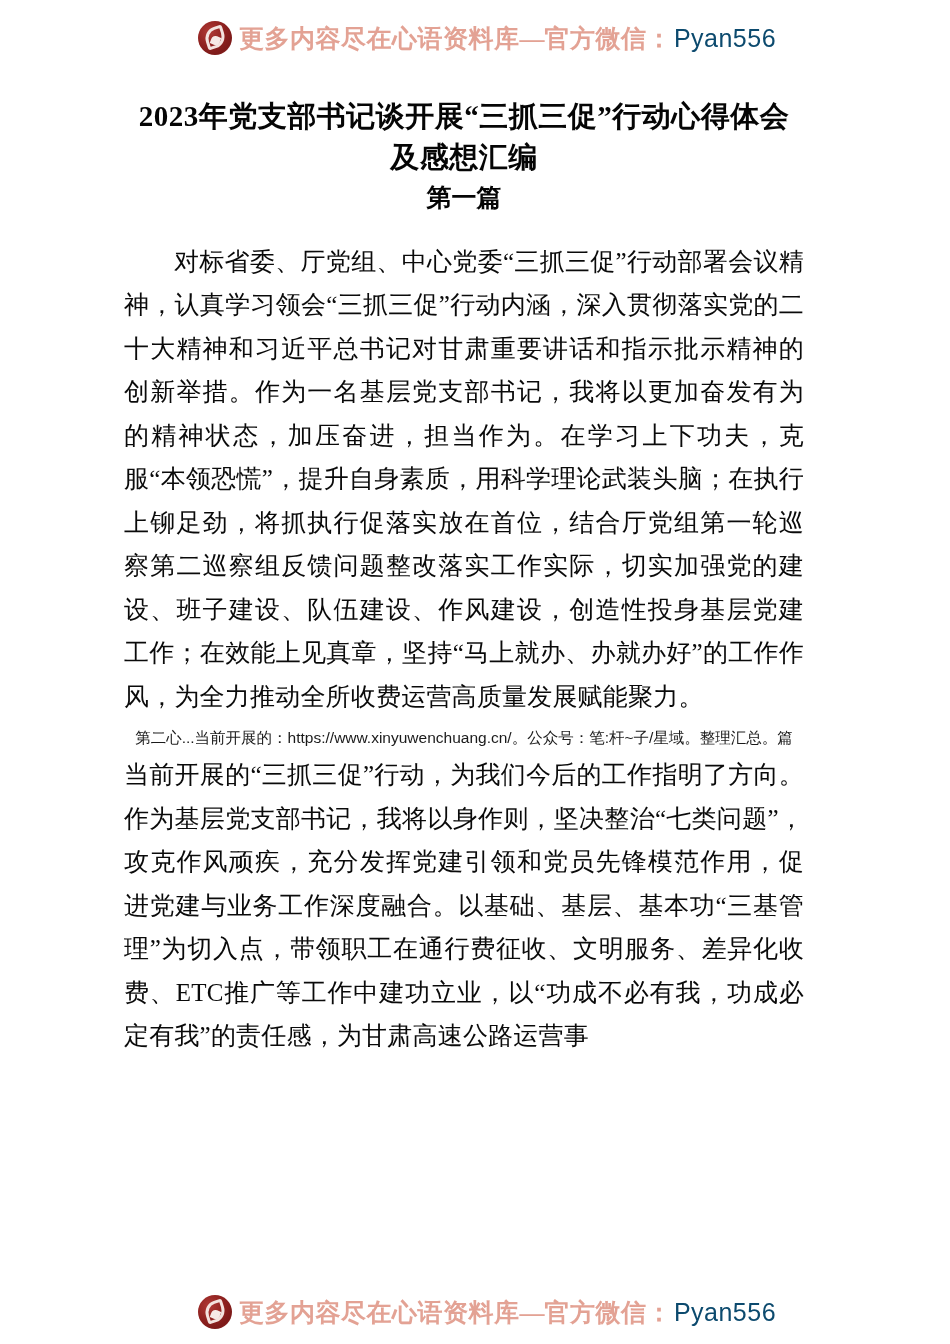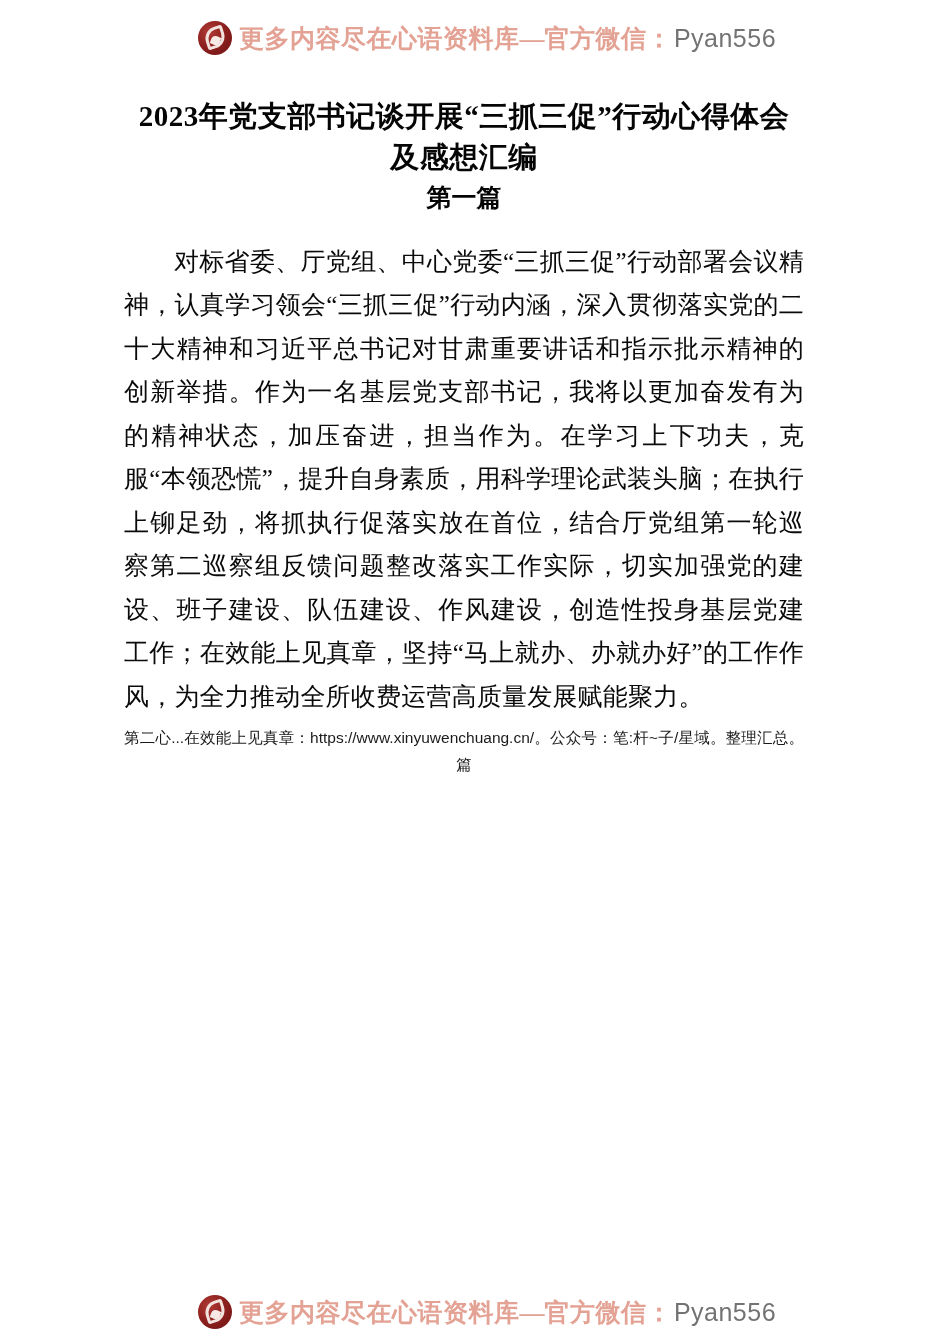--- a/index.html
+++ b/index.html
@@ -73,21 +73,21 @@
     font-weight: 700;
     color: #e3a294;
     letter-spacing: 0.5px;
     white-space: nowrap;
     line-height: 1;
   }
   .wm-text-sans {
     font-family: "Liberation Sans", "DejaVu Sans", sans-serif;
     font-size: 25px;
     font-weight: 400;
-    color: #737373;
+    color: #0c4a6e;
     white-space: nowrap;
     letter-spacing: 0.5px;
     line-height: 1;
     margin-left: 2px;
   }
   .wm-sep {
     font-family: "Liberation Serif", serif;
     font-size: 25px;
     font-weight: 700;
     color: #e3a294;
@@ -198,22 +198,25 @@
   <div class="doc">
 
     <div class="doc-title">2023年党支部书记谈开展“三抓三促”行动心得体会及感想汇编</div>
 
     <div class="sec-head">第一篇</div>
 
     <div class="body-block p1">
       <p>对标省委、厅党组、中心党委“三抓三促”行动部署会议精神，认真学习领会“三抓三促”行动内涵，深入贯彻落实党的二十大精神和习近平总书记对甘肃重要讲话和指示批示精神的创新举措。作为一名基层党支部书记，我将以更加奋发有为的精神状态，加压奋进，担当作为。在学习上下功夫，克服“本领恐慌”，提升自身素质，用科学理论武装头脑；在执行上铆足劲，将抓执行促落实放在首位，结合厅党组第一轮巡察第二巡察组反馈问题整改落实工作实际，切实加强党的建设、班子建设、队伍建设、作风建设，创造性投身基层党建工作；在效能上见真章，坚持“马上就办、办就办好”的工作作风，为全力推动全所收费运营高质量发展赋能聚力。</p>
     </div>
 
-    <div class="watermark-line">第二心...在效能上见真章：https://www.xinyuwenchuang.cn/。公众号：笔:杆~子/星域。整理汇总。篇</div>
-
+    <div class="watermark-line">第二心...当前开展的：https://www.xinyuwenchuang.cn/。公众号：笔:杆~子/星域。整理汇总。篇</div>
+
+    <div class="body-block p2">
+      <p>当前开展的“三抓三促”行动，为我们今后的工作指明了方向。作为基层党支部书记，我将以身作则，坚决整治“七类问题”，攻克作风顽疾，充分发挥党建引领和党员先锋模范作用，促进党建与业务工作深度融合。以基础、基层、基本功“三基管理”为切入点，带领职工在通行费征收、文明服务、差异化收费、ETC推广等工作中建功立业，以“功成不必有我，功成必定有我”的责任感，为甘肃高速公路运营事</p>
+    </div>
 
 
 
   </div>
 
   <div class="wm-bar wm-footer">
     <span class="wm-logo"></span>
     <span class="wm-text">更多内容尽在心语资料库</span>
     <span class="wm-sep">—</span>
     <span class="wm-text">官方微信：</span>

